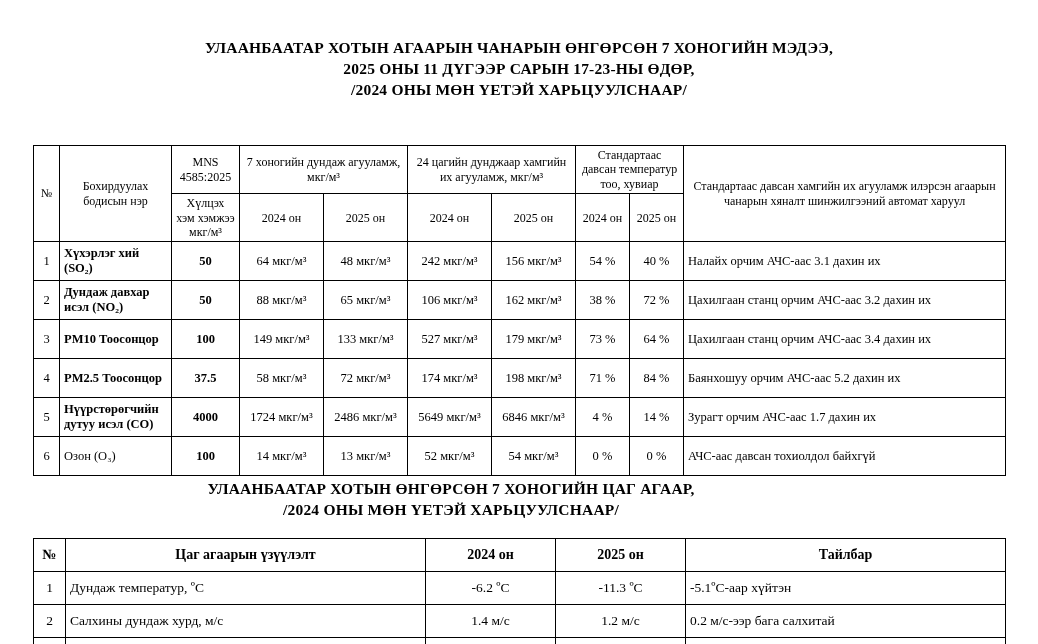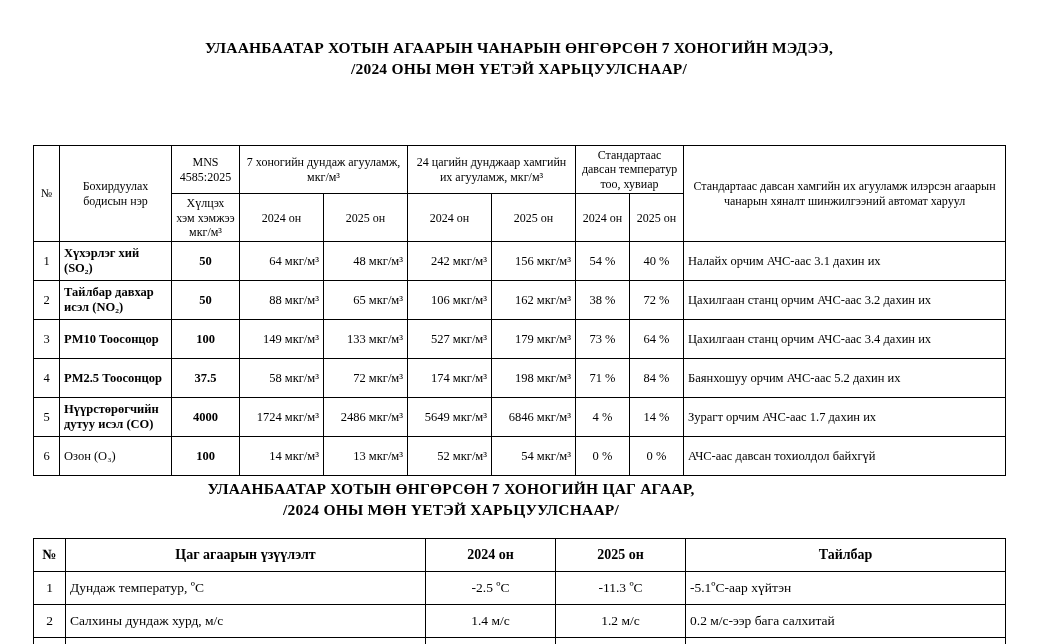--- a/index.html
+++ b/index.html
@@ -63,21 +63,21 @@
   #table1 th {
     font-size: 12px;
     line-height: 1.2;
   }
   #table1 td {
     font-size: 12.5px;
     height: 34px;
   }
   .c-num { text-align: center; }
   .c-left { text-align: left; padding-left: 6px; }
-  .c-right { text-align: right; padding-right: 8px; }
+  .c-right { text-align: center; padding-right: 8px; }
   .bold { font-weight: bold; }
   .hdr-small { font-size: 11px; line-height: 1.15; }
 
   
   #table2-wrap {
     position: absolute;
     left: 33px;
     top: 500px;
   }
   #table2 {
@@ -99,20 +99,21 @@
     width: 902px;
   }
 </style>
 </head>
 <body>
 
 <div class="page">
 
   <div class="title-block title-1">
     <div>УЛААНБААТАР ХОТЫН АГААРЫН ЧАНАРЫН ӨНГӨРСӨН 7 ХОНОГИЙН МЭДЭЭ,</div>
+    <div>2025 ОНЫ 11 ДҮГЭЭР САРЫН 17-23-НЫ ӨДӨР,</div>
     <div>/2024 ОНЫ МӨН ҮЕТЭЙ ХАРЬЦУУЛСНААР/</div>
   </div>
 
   <div id="table1-wrap">
     <table class="grid" id="table1">
       <colgroup>
         <col style="width:26px">
         <col style="width:112px">
         <col style="width:68px">
         <col style="width:84px">
@@ -151,21 +152,21 @@
           <td class="c-right">64 мкг/м³</td>
           <td class="c-right">48 мкг/м³</td>
           <td class="c-right">242 мкг/м³</td>
           <td class="c-right">156 мкг/м³</td>
           <td class="c-num">54 %</td>
           <td class="c-num">40 %</td>
           <td class="c-left">Налайх орчим АЧС-аас 3.1 дахин их</td>
         </tr>
         <tr>
           <td class="c-num">2</td>
-          <td class="c-left bold">Тайлбар давхар исэл (NO₂)</td>
+          <td class="c-left bold">Дундаж давхар исэл (NO₂)</td>
           <td class="c-num bold">50</td>
           <td class="c-right">88 мкг/м³</td>
           <td class="c-right">65 мкг/м³</td>
           <td class="c-right">106 мкг/м³</td>
           <td class="c-right">162 мкг/м³</td>
           <td class="c-num">38 %</td>
           <td class="c-num">72 %</td>
           <td class="c-left">Цахилгаан станц орчим АЧС-аас 3.2 дахин их</td>
         </tr>
         <tr>
@@ -242,21 +243,21 @@
           <th>Цаг агаарын үзүүлэлт</th>
           <th>2024 он</th>
           <th>2025 он</th>
           <th>Тайлбар</th>
         </tr>
       </thead>
       <tbody>
         <tr>
           <td class="c-num">1</td>
           <td class="c-left">Дундаж температур, ºC</td>
-          <td class="c-num">-2.5 ºC</td>
+          <td class="c-num">-6.2 ºC</td>
           <td class="c-num">-11.3 ºC</td>
           <td class="c-left">-5.1ºC-аар хүйтэн</td>
         </tr>
         <tr>
           <td class="c-num">2</td>
           <td class="c-left">Салхины дундаж хурд, м/с</td>
           <td class="c-num">1.4 м/с</td>
           <td class="c-num">1.2 м/с</td>
           <td class="c-left">0.2 м/с-ээр бага салхитай</td>
         </tr>

